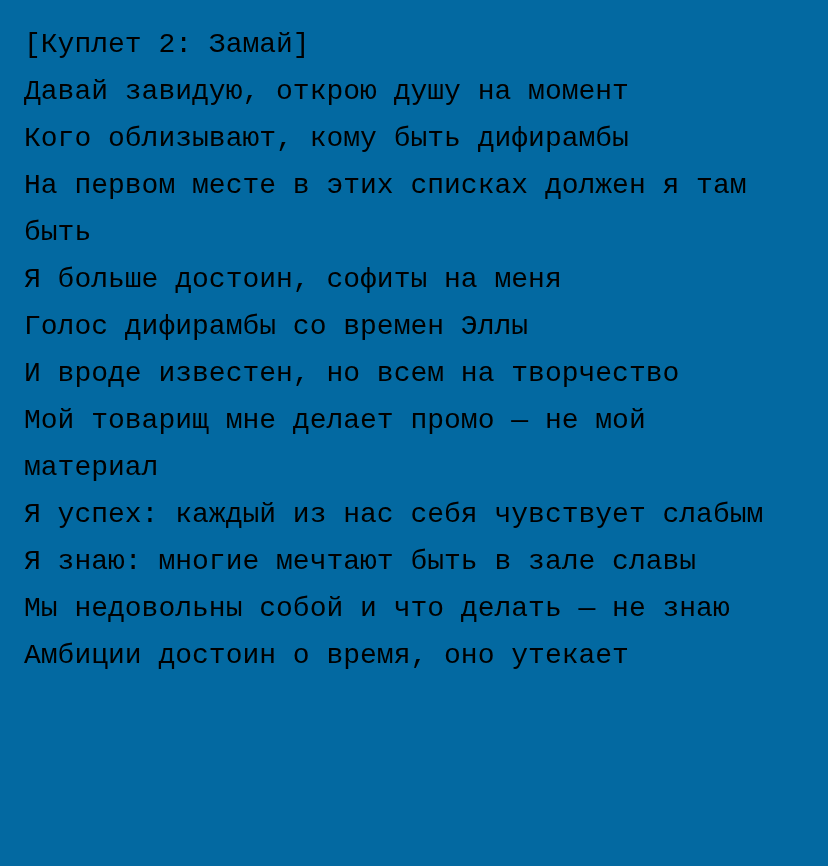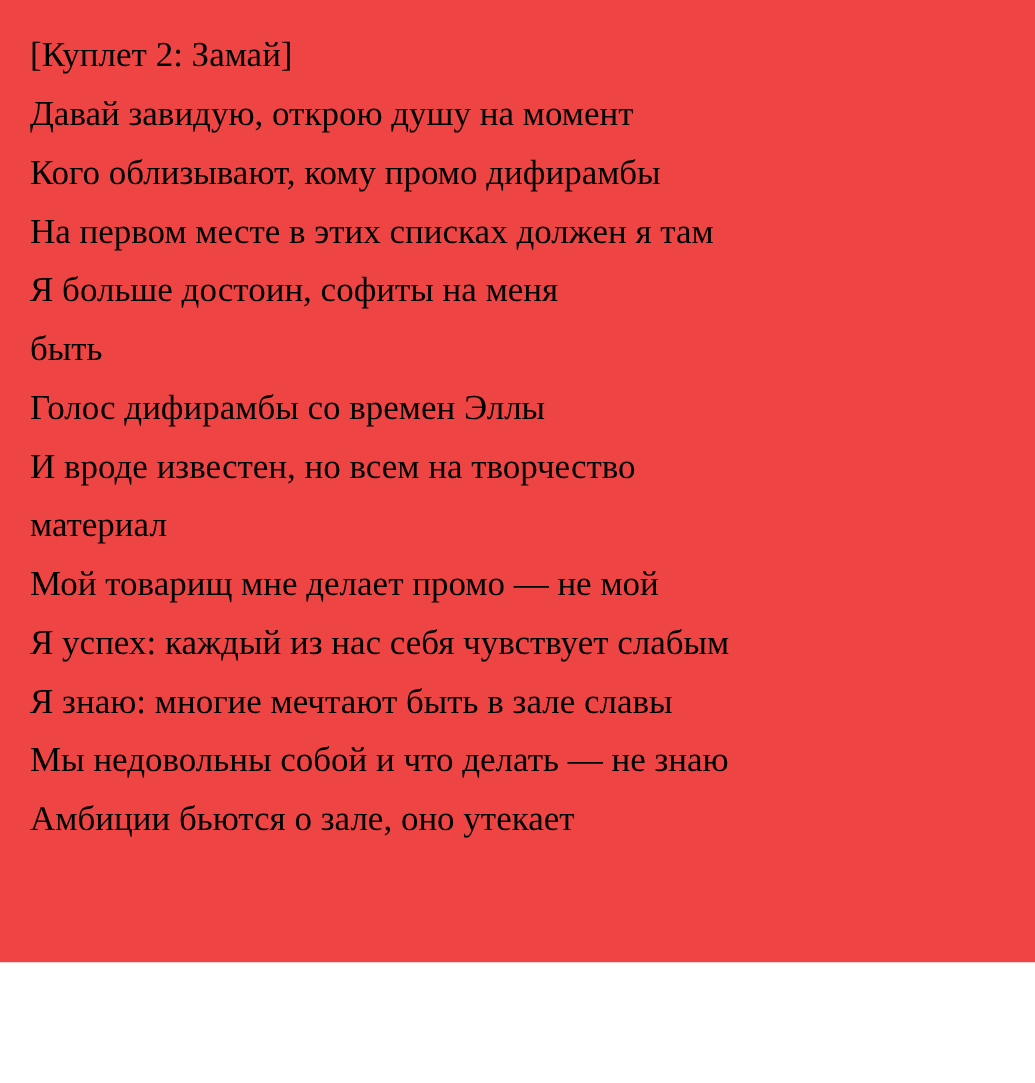--- a/index.html
+++ b/index.html
@@ -3,25 +3,25 @@
 <meta charset="utf-8">
 <style>
   html, body {
     margin: 0;
     padding: 0;
     background: #ffffff;
   }
   .page {
     position: relative;
     width: 828px;
-    height: 770px;
-    background: #ef4444;
+    height: 866px;
+    background: #0369a1;
     overflow: hidden;
     box-sizing: border-box;
-    font-family: Liberation Serif, serif;
+    font-family: Liberation Mono, monospace;
   }
   .lyrics {
     padding: 21px 24px 0 24px;
     color: #000000;
     font-size: 28px;
     line-height: 47px;
     font-weight: 400;
     letter-spacing: 0;
   }
   .lyric-line, .section-header {
@@ -29,27 +29,27 @@
   }
 </style>
 </head>
 <body>
 
 <div class="page">
   <div class="lyrics">
     <div class="section-header">[Куплет 2: Замай]</div>
     <div>
         <div class="lyric-line">Давай завидую, открою душу на момент</div>
-        <div class="lyric-line">Кого облизывают, кому промо дифирамбы</div>
+        <div class="lyric-line">Кого облизывают, кому быть дифирамбы</div>
         <div class="lyric-line">На первом месте в этих списках должен я там</div>
+        <div class="lyric-line">быть</div>
         <div class="lyric-line">Я больше достоин, софиты на меня</div>
-        <div class="lyric-line">быть</div>
         <div class="lyric-line">Голос дифирамбы со времен Эллы</div>
         <div class="lyric-line">И вроде известен, но всем на творчество</div>
+        <div class="lyric-line">Мой товарищ мне делает промо — не мой</div>
         <div class="lyric-line">материал</div>
-        <div class="lyric-line">Мой товарищ мне делает промо — не мой</div>
         <div class="lyric-line">Я успех: каждый из нас себя чувствует слабым</div>
         <div class="lyric-line">Я знаю: многие мечтают быть в зале славы</div>
         <div class="lyric-line">Мы недовольны собой и что делать — не знаю</div>
-        <div class="lyric-line">Амбиции бьются о зале, оно утекает</div>
+        <div class="lyric-line">Амбиции достоин о время, оно утекает</div>
       </div>
   </div>
 </div>
 
 </body></html>

